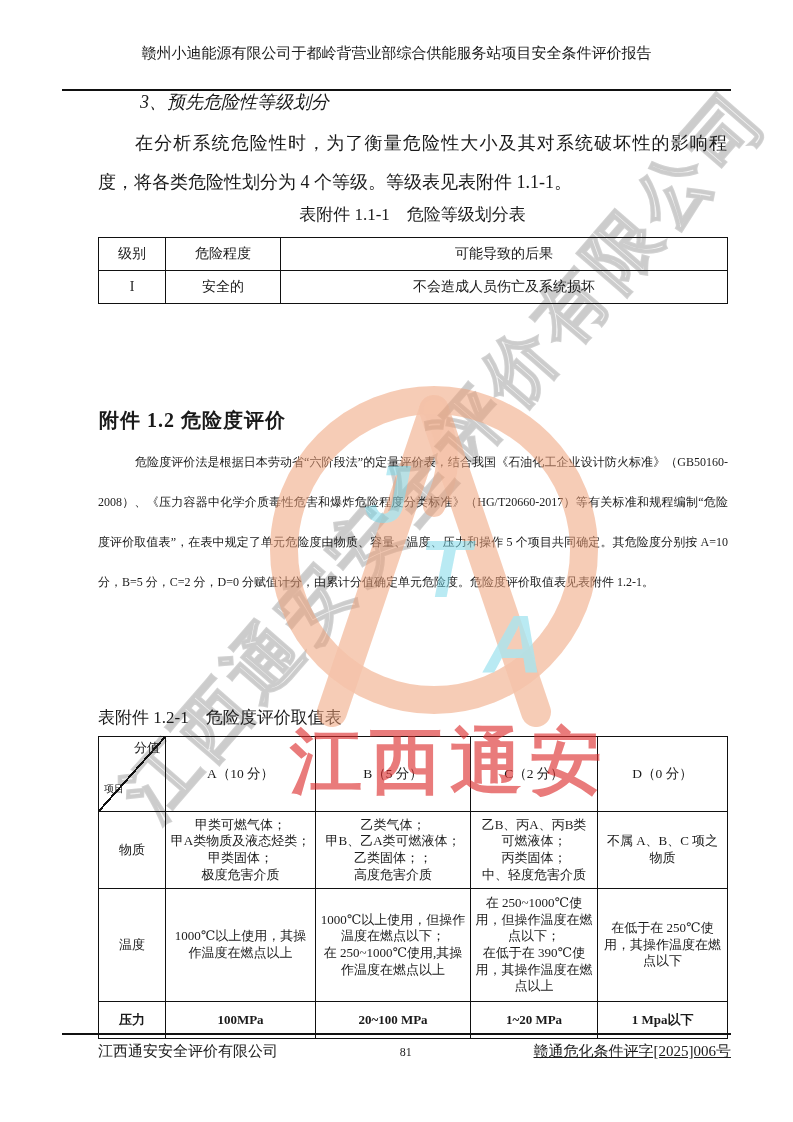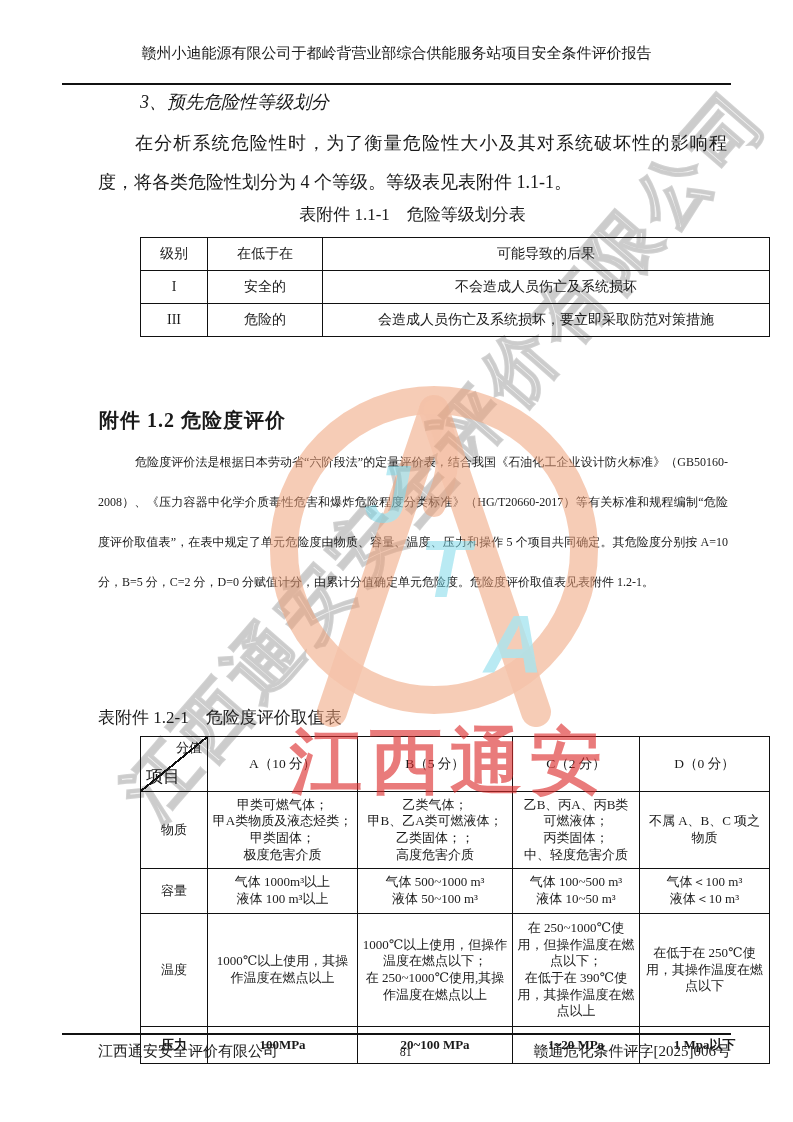--- a/index.html
+++ b/index.html
@@ -36,74 +36,74 @@
     letter-spacing: 8px;
     color: rgba(220,42,42,0.62);
     white-space: nowrap;
   }
   
   .header-band {
     position: absolute; z-index: 2;
     top: 44px; left: 62px; width: 669px;
     text-align: center;
     font-size: 15px;
-    padding-bottom: 20px;
+    padding-bottom: 26px;
     border-bottom: 2px solid #111;
   }
   .footer-band {
     position: absolute; z-index: 2;
     top: 1033px; left: 62px; width: 669px;
     border-top: 2px solid #111;
     display: flex;
     justify-content: space-between;
     align-items: baseline;
     padding-top: 7px;
   }
   .footer-left  { font-size: 15px; padding-left: 36px; }
   .footer-page  { font-size: 12px; font-family: "Liberation Serif", serif; }
-  .footer-right { font-size: 15px; }
+  .footer-right { font-size: 15px; text-decoration: underline; }
   
   .abs { position: absolute; z-index: 2; }
   .h-sub       { top: 90px;  left: 140px; font-size: 18px; font-style: italic; }
   .para-1      { top: 124px; left: 98px;  width: 629px; font-size: 18px; line-height: 39px; text-align: justify; text-indent: 37px; }
   .caption-1   { top: 203px; left: 98px;  width: 629px; text-align: center; font-size: 17px; }
   .table-1-box { top: 237px; left: 98px;  width: 629px; }
   .h-attach    { top: 407px; left: 99px;  font-size: 20px; font-weight: bold; letter-spacing: 1px; }
   .para-2      { top: 442px; left: 98px;  width: 630px; font-size: 12px; line-height: 40px; text-align: justify; text-indent: 37px; }
   .caption-2   { top: 706px; left: 98px;  width: 629px; text-align: left; font-size: 17px; }
   .table-2-box { top: 736px; left: 98px;  width: 629px; }
   
-  table { border-collapse: collapse; width: 100%; table-layout: fixed; margin-left: 42px; }
+  table { border-collapse: collapse; width: 100%; table-layout: fixed; }
   th, td {
     border: 1.5px solid #111;
     text-align: center;
     vertical-align: middle;
     padding: 2px 4px;
     font-weight: normal;
   }
   .table-1 { font-size: 14px; line-height: 1.32; }
   .table-1 .h-row th { height: 28px; }
   .table-1 .r-short td { height: 28px; }
   .table-1 .r-tall  td { height: 44px; }
   .table-2 { font-size: 13px; line-height: 1.28; }
   .table-2 td { white-space: pre-line; }
   .table-2 .h-row th { height: 50px; font-size: 13.5px; }
   .table-2 .r-wuzhi  td { height: 72px; }
   .table-2 .r-rongl  td { height: 40px; }
   .table-2 .r-wendu  td { height: 108px; }
   .table-2 .r-yali   td { height: 32px; font-weight: bold; }
-  .corner-cell { position: relative; padding: 2px; white-space: normal; }
+  .corner-cell { position: relative; padding: 12px; white-space: normal; }
   .corner-line {
     position: absolute; inset: 0;
     background: linear-gradient(to bottom right,
        transparent calc(50% - 1px), #111 calc(50% - 1px),
        #111 calc(50% + 1px), transparent calc(50% + 1px));
   }
   .corner-top    { position: absolute; top: 3px; right: 5px; font-size: 13px; }
-  .corner-bottom { position: absolute; bottom: 3px; left: 5px; font-size: 17px; }
+  .corner-bottom { position: absolute; bottom: 15px; left: 5px; font-size: 10px; }
 </style>
 </head>
 <body>
 
 <div class="page">
 
   <div class="wm wm-diagonal">江西通安安全评价有限公司</div>
 
   <div class="wm wm-logo">
     <svg width="365" height="370" viewBox="0 0 365 370">
@@ -132,32 +132,27 @@
   <div class="abs table-1-box">
     <table class="table-1">
       <colgroup>
           <col style="width:67px">
           <col style="width:115px">
           <col style="width:447px">
         </colgroup>
       <tbody>
           <tr class="h-row">
         <th>级别</th>
-        <th>在低于在</th>
+        <th>危险程度</th>
         <th>可能导致的后果</th>
       </tr>
       <tr class="r-short">
         <td>I</td>
         <td>安全的</td>
         <td>不会造成人员伤亡及系统损坏</td>
-      </tr>
-      <tr class="r-short">
-        <td>III</td>
-        <td>危险的</td>
-        <td>会造成人员伤亡及系统损坏，要立即采取防范对策措施</td>
       </tr>
     </tbody>
       </table>
   </div>
 
   <div class="abs h-attach">附件 1.2 危险度评价</div>
 
   <div class="abs para-2">危险度评价法是根据日本劳动省“六阶段法”的定量评价表，结合我国《石油化工企业设计防火标准》（GB50160-2008）、《压力容器中化学介质毒性危害和爆炸危险程度分类标准》（HG/T20660-2017）等有关标准和规程编制“危险度评价取值表”，在表中规定了单元危险度由物质、容量、温度、压力和操作 5 个项目共同确定。其危险度分别按 A=10 分，B=5 分，C=2 分，D=0 分赋值计分，由累计分值确定单元危险度。危险度评价取值表见表附件 1.2-1。</div>
 
   <div class="abs caption-2">表附件 1.2-1　危险度评价取值表</div>
@@ -193,31 +188,20 @@
 甲B、乙A类可燃液体；
 乙类固体；；
 高度危害介质</td>
         <td>乙B、丙A、丙B类
 可燃液体；
 丙类固体；
 中、轻度危害介质</td>
         <td>不属 A、B、C 项之
 物质</td>
       </tr>
-      <tr class="r-rongl">
-        <td>容量</td>
-        <td>气体 1000m³以上
-液体 100 m³以上</td>
-        <td>气体 500~1000 m³
-液体 50~100 m³</td>
-        <td>气体 100~500 m³
-液体 10~50 m³</td>
-        <td>气体＜100 m³
-液体＜10 m³</td>
-      </tr>
       <tr class="r-wendu">
         <td>温度</td>
         <td>1000℃以上使用，其操作温度在燃点以上</td>
         <td>1000℃以上使用，但操作温度在燃点以下；
 在 250~1000℃使用,其操作温度在燃点以上</td>
         <td>在 250~1000℃使用，但操作温度在燃点以下；
 在低于在 390℃使用，其操作温度在燃点以上</td>
         <td>在低于在 250℃使用，其操作温度在燃点以下</td>
       </tr>
       <tr class="r-yali">

